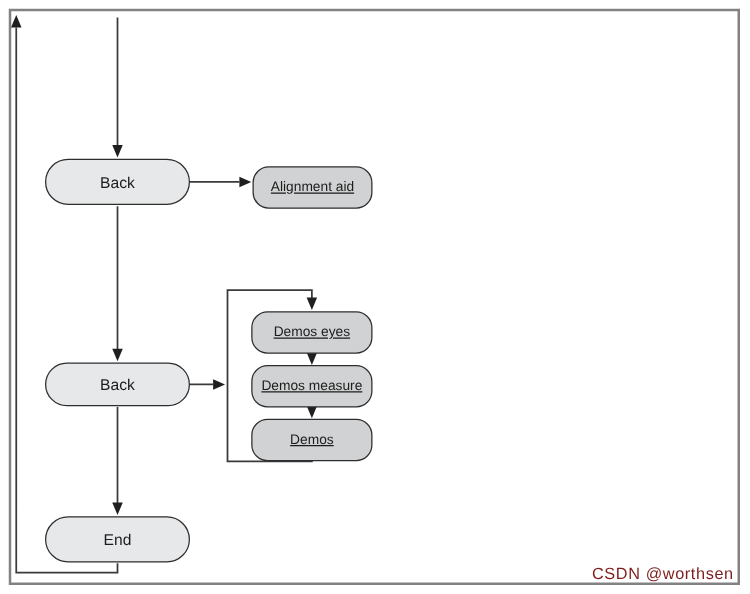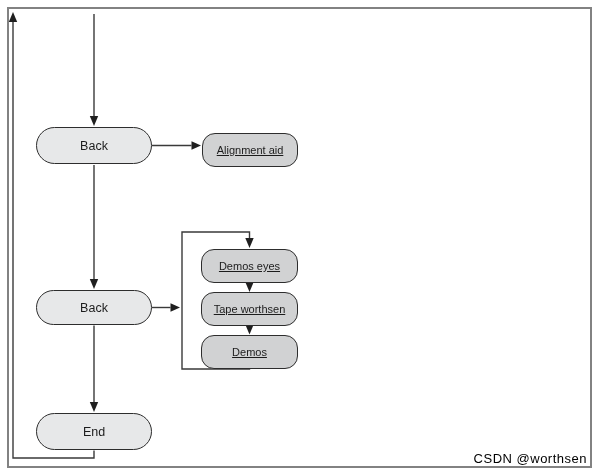--- a/index.html
+++ b/index.html
@@ -51,21 +51,21 @@
   #n-demos        { left: 36px;  top: 290px; height: 35px; }
   #n-end          { left: 36px;  top: 413px; text-align: center; }
   #n-alignment    { left: 202px; top: 133px; width: 96px; }
   #n-sensor       { left: 201px; top: 249px; }
   #n-tape         { left: 201px; top: 292px; }
   #n-back         { left: 201px; top: 335px; }
   .watermark {
     position: absolute;
     right: 13px; bottom: 9px;
     font-size: 13px;
-    color: #000000;
+    color: #7f1d1d;
     letter-spacing: 0.5px;
   }
   .line { fill: none; stroke: #3a3a3a; stroke-width: 1.4; }
   .head { fill: #1f1f1f; stroke: none; }
 </style>
 </head>
 <body>
 
 <div class="frame"></div>
 
@@ -97,16 +97,16 @@
 
   <path class="line" d="M94,450.5 V458 H13 V22"></path>
   <polygon class="head" points="13,12 8.8,22 17.2,22"></polygon>
 </svg>
 
 <div class="node main" id="n-tools">Back</div>
 <div class="node main" id="n-demos">Back</div>
 <div class="node main" id="n-end">End</div>
 <div class="node sub" id="n-alignment">Alignment aid</div>
 <div class="node sub" id="n-sensor">Demos eyes</div>
-<div class="node sub" id="n-tape">Tape worthsen</div>
+<div class="node sub" id="n-tape">Demos measure</div>
 <div class="node sub" id="n-back">Demos</div>
 
 <div class="watermark">CSDN @worthsen</div>
 
 </body></html>

